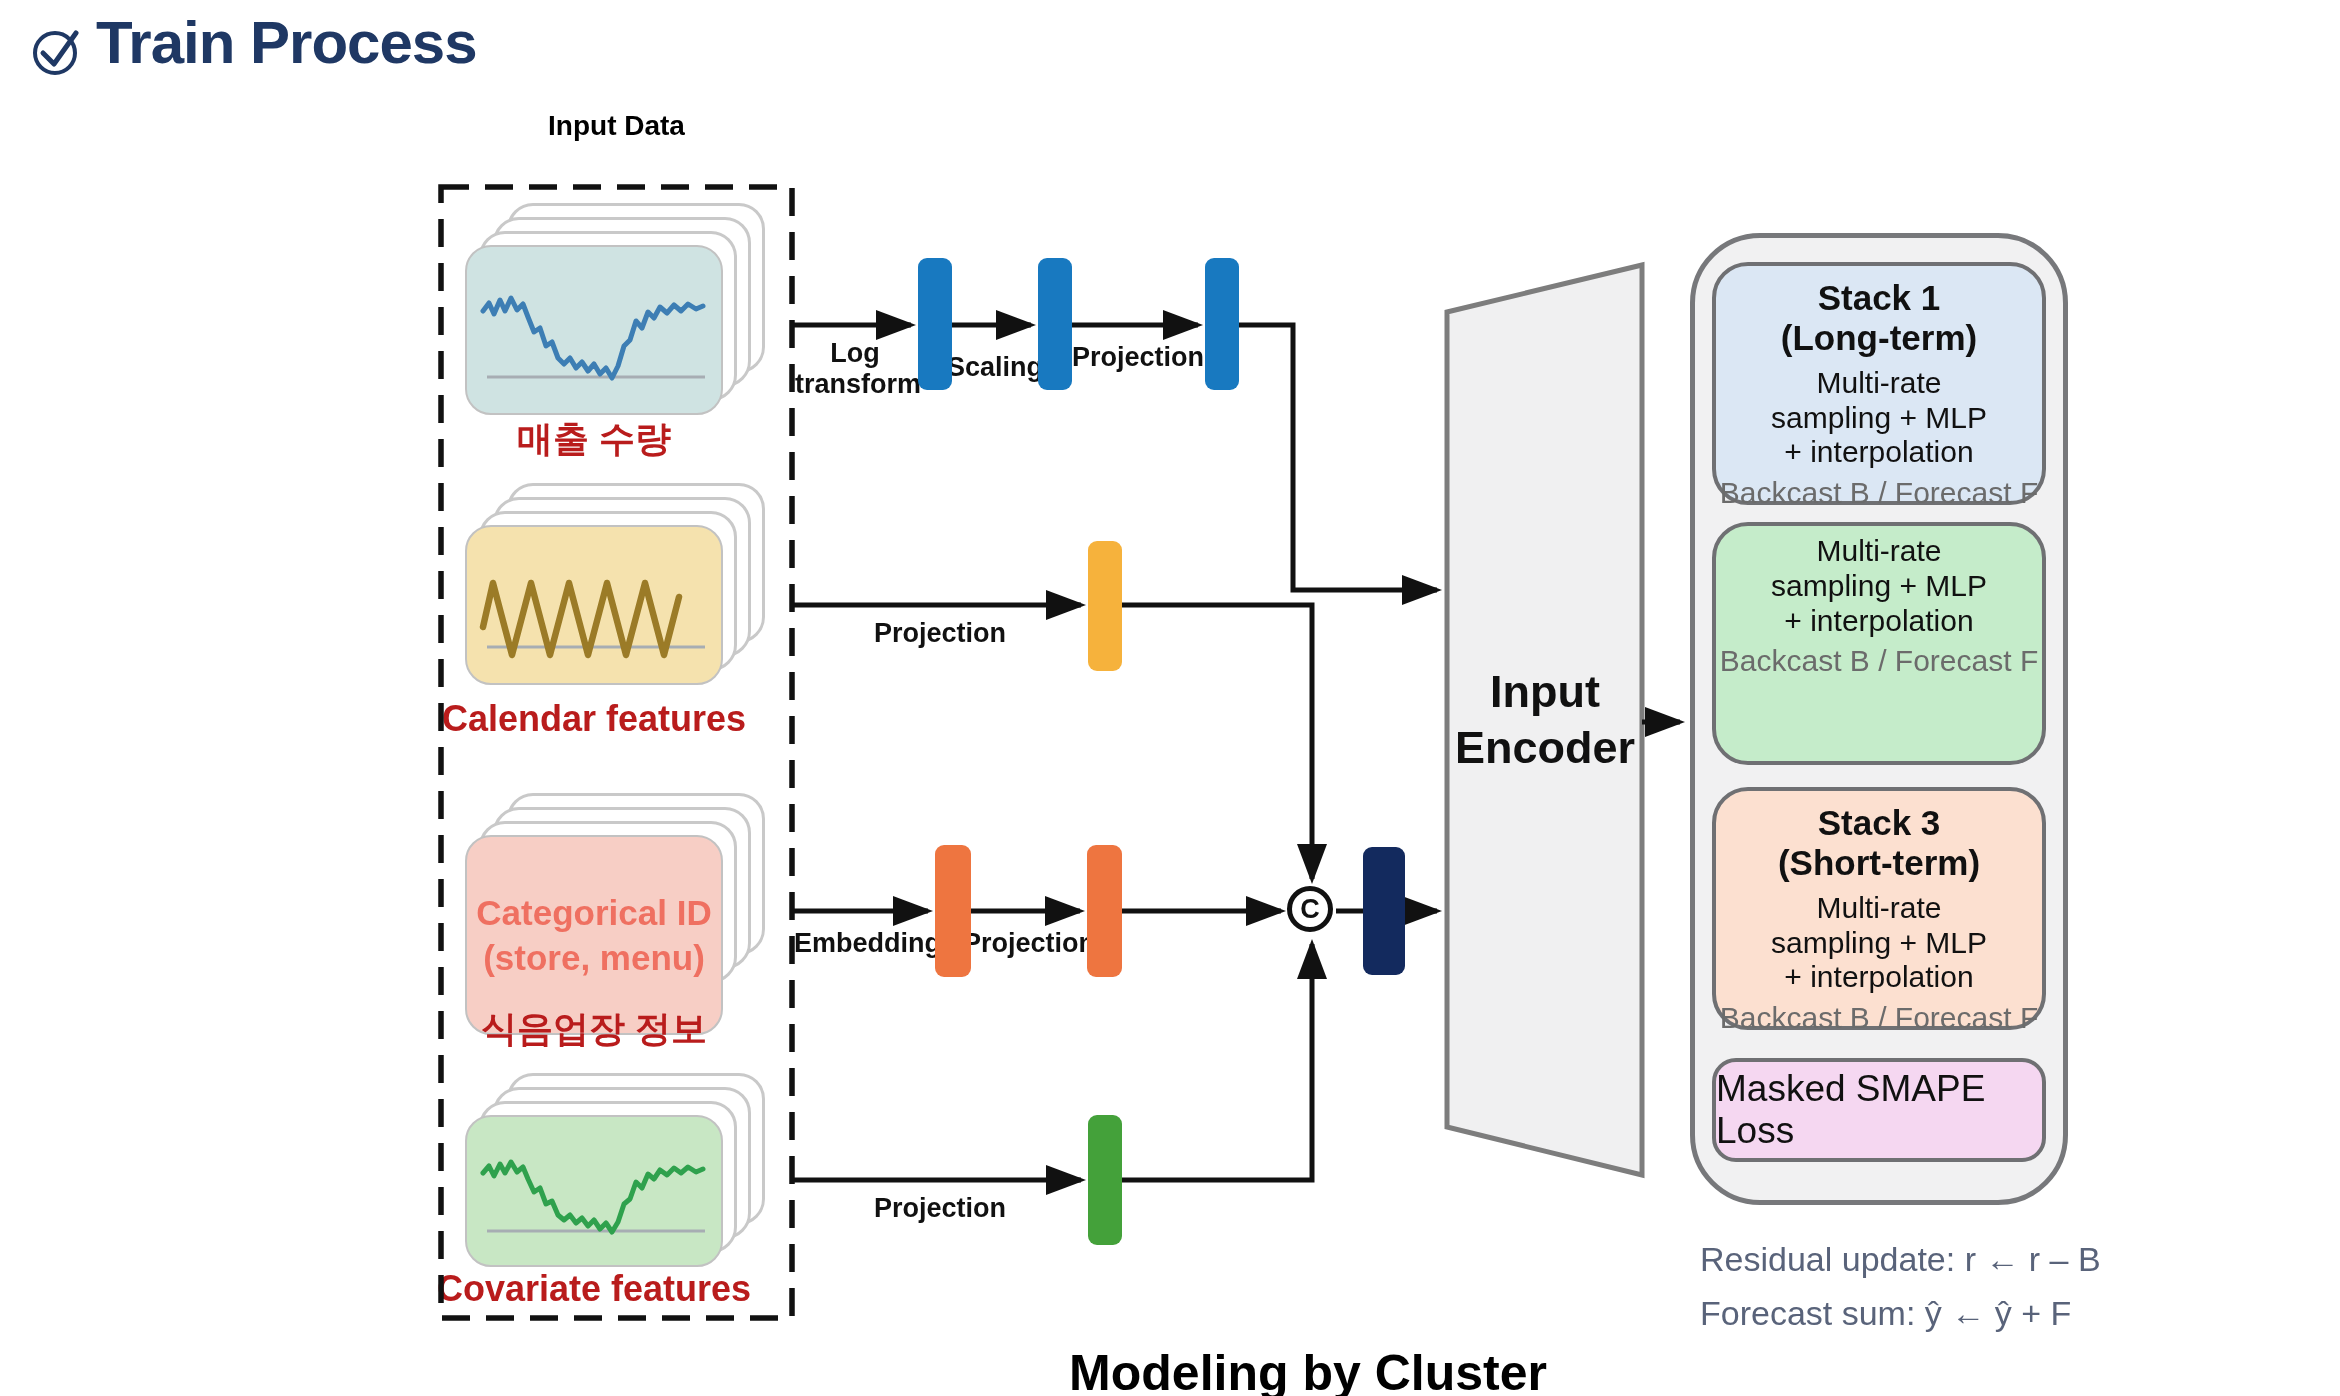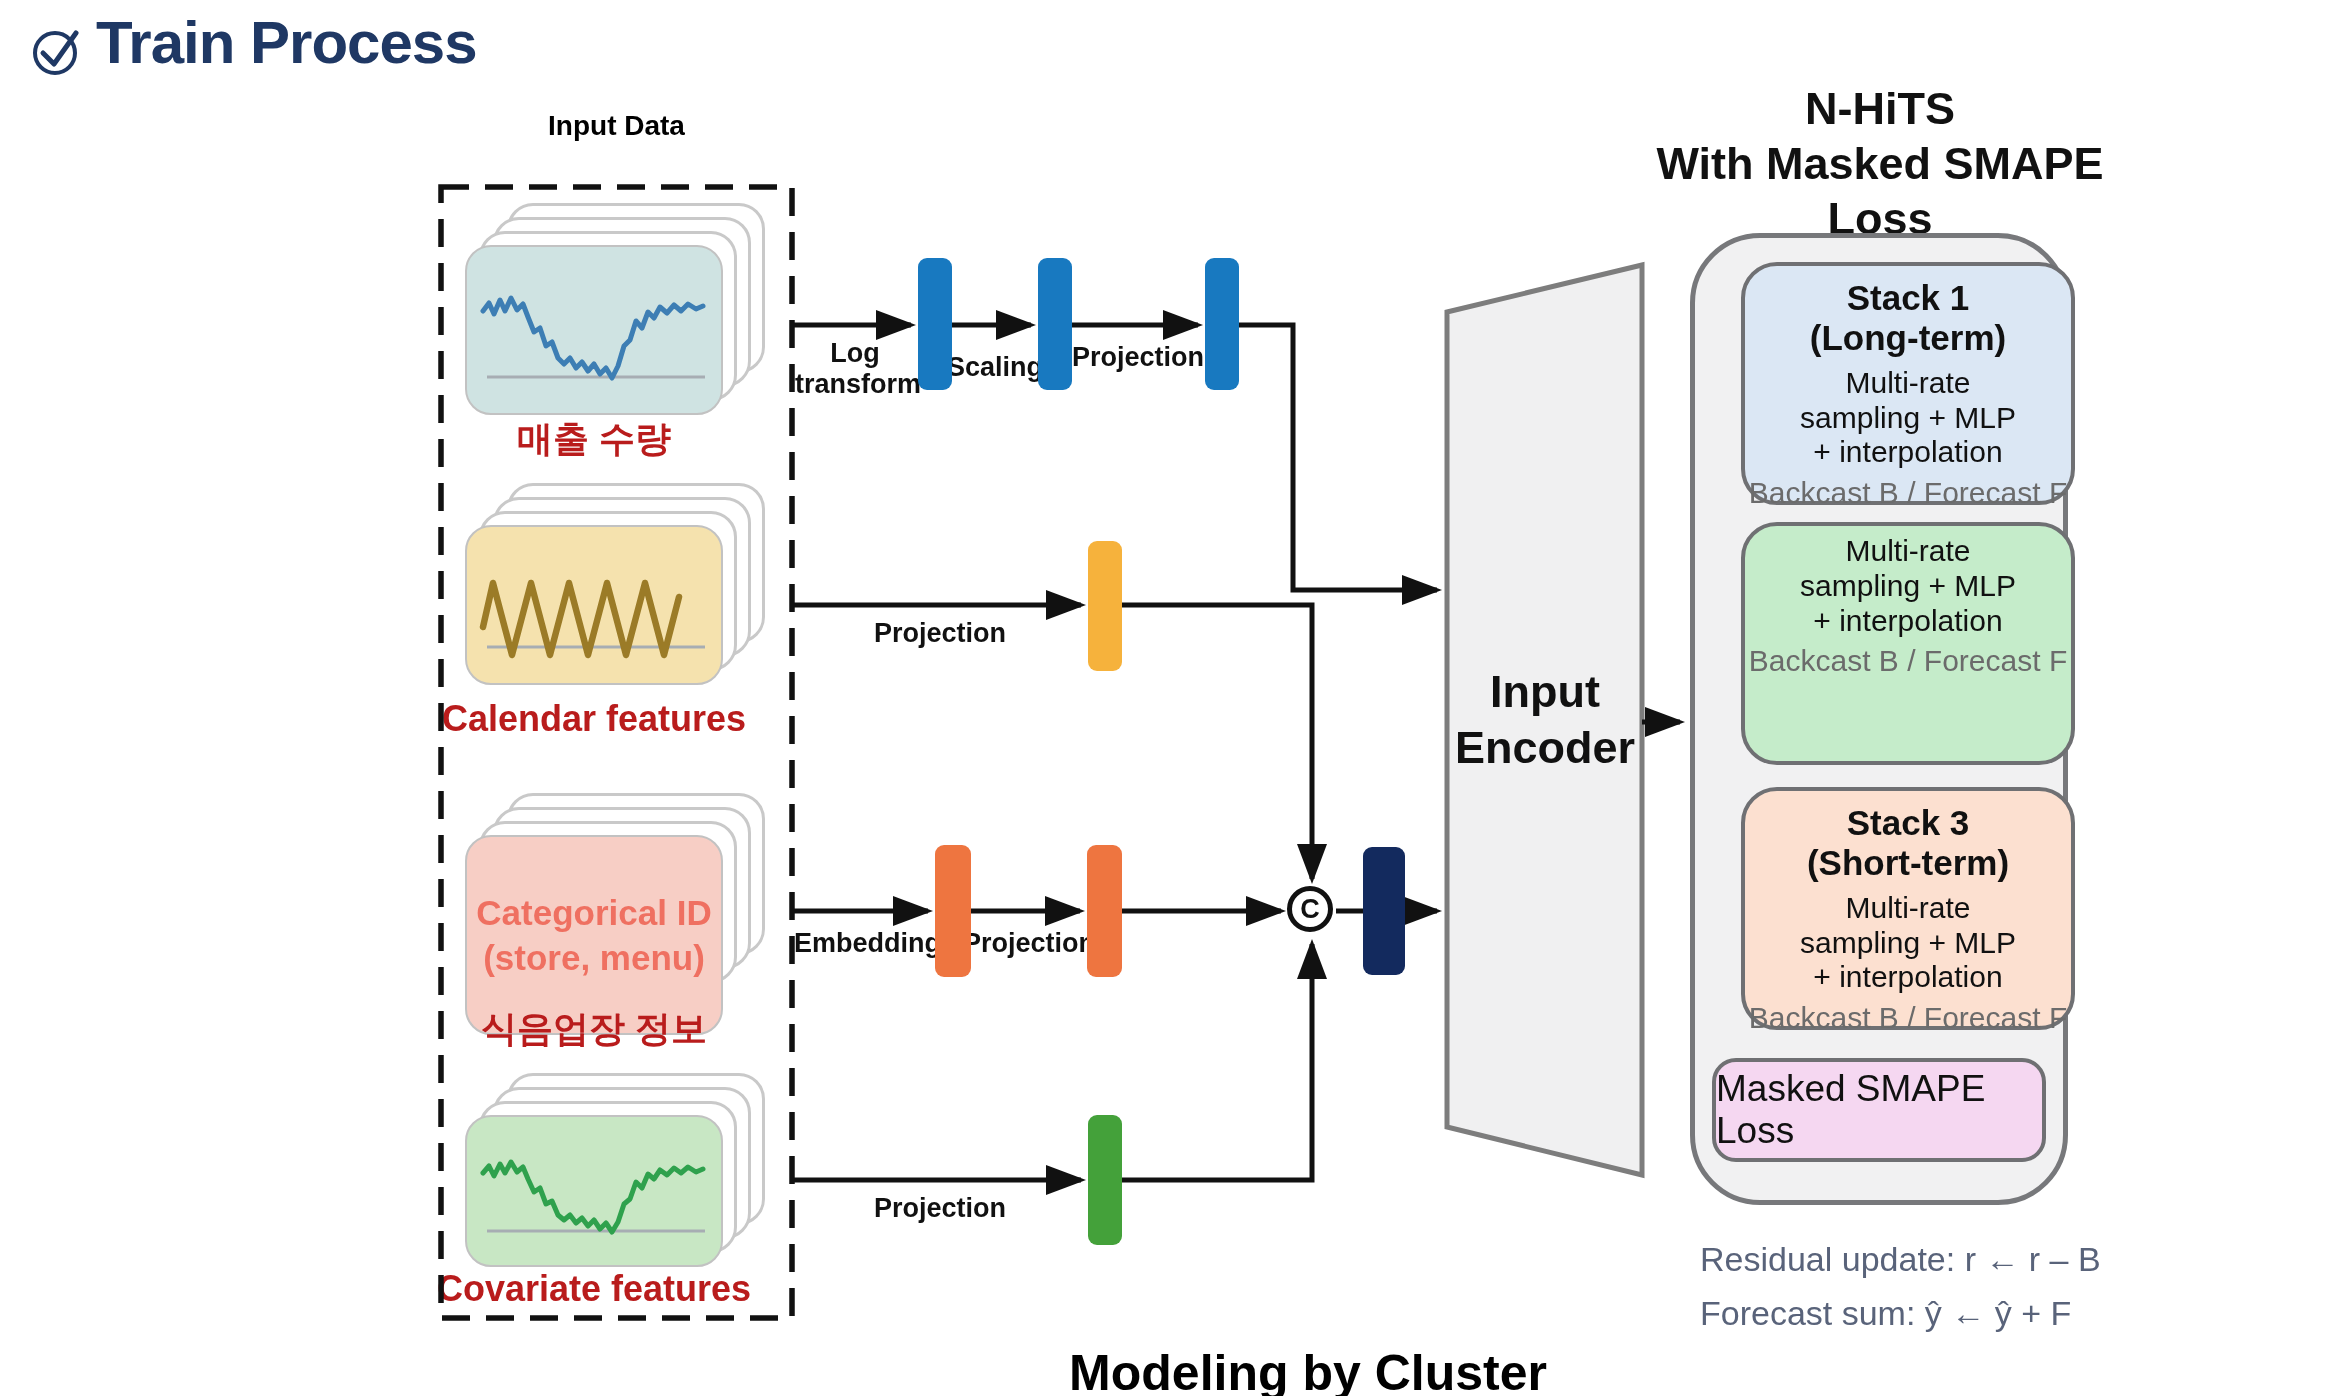--- a/index.html
+++ b/index.html
@@ -26,21 +26,21 @@
                border-radius:50%;background:#fff;box-sizing:border-box;display:flex;align-items:center;
                justify-content:center;font-size:27px;font-weight:700;z-index:3;}
   .encoder-label{position:absolute;left:1447px;top:664px;width:196px;text-align:center;
                  font-size:45px;font-weight:700;line-height:1.25;white-space:pre-line;z-index:2;}
   
   .nhits-title{position:absolute;left:1600px;top:82px;width:560px;text-align:center;
                font-size:45px;font-weight:700;line-height:1.22;white-space:pre-line;}
   .nhits-container{position:absolute;left:1690px;top:233px;width:378px;height:972px;background:#f1f1f2;
                    border:5px solid #77787b;border-radius:70px;box-sizing:border-box;z-index:1;}
   .stack{position:absolute;left:1712px;width:334px;height:243px;border:4px solid #6f7073;border-radius:36px;
-         box-sizing:border-box;display:flex;flex-direction:column;align-items:center;text-align:center;z-index:2;margin-left:29px;}
+         box-sizing:border-box;display:flex;flex-direction:column;align-items:center;text-align:center;z-index:2;}
   .stack-heading{margin-top:12px;font-size:35px;font-weight:700;line-height:1.14;white-space:pre-line;}
   .stack-body{margin-top:8px;font-size:30px;line-height:1.16;white-space:pre-line;}
   .stack-footer{margin-top:6px;font-size:30px;color:#6b6b6b;}
   .loss-box{position:absolute;left:1712px;top:1058px;width:334px;height:104px;background:#f5d7f1;
             border:4px solid #6f7073;border-radius:24px;box-sizing:border-box;display:flex;align-items:center;
             justify-content:center;font-size:37px;font-weight:400;z-index:2;}
   .note{position:absolute;left:1700px;font-size:34px;color:#59637a;}
   .caption{position:absolute;left:1008px;top:1344px;width:600px;text-align:center;
            font-size:50px;font-weight:700;color:#000;}
   svg.layer{position:absolute;left:0;top:0;z-index:1;}
@@ -157,22 +157,20 @@
   <div class="bar" style="left:935px;top:845px;width:36px;height:132px;background:#ee7540;"></div>
   <div class="bar" style="left:1087px;top:845px;width:35px;height:132px;background:#ee7540;"></div>
   <div class="bar" style="left:1088px;top:1115px;width:34px;height:130px;background:#44a13a;"></div>
   <div class="bar" style="left:1363px;top:847px;width:42px;height:128px;background:#132a5e;"></div>
 
   <div class="concat-node">C</div>
 
   <div class="encoder-label">Input
 Encoder</div>
 
-  <div class="nhits-title">N-HiTS
-With Masked SMAPE Loss</div>
   <div class="nhits-container"></div>
 
   <div class="stack" style="top:262px;background:#dbe7f4;">
     <div class="stack-heading">Stack 1
 (Long-term)</div>
     <div class="stack-body">Multi-rate
 sampling + MLP
 + interpolation</div>
     <div class="stack-footer">Backcast B / Forecast F</div>
   </div>

